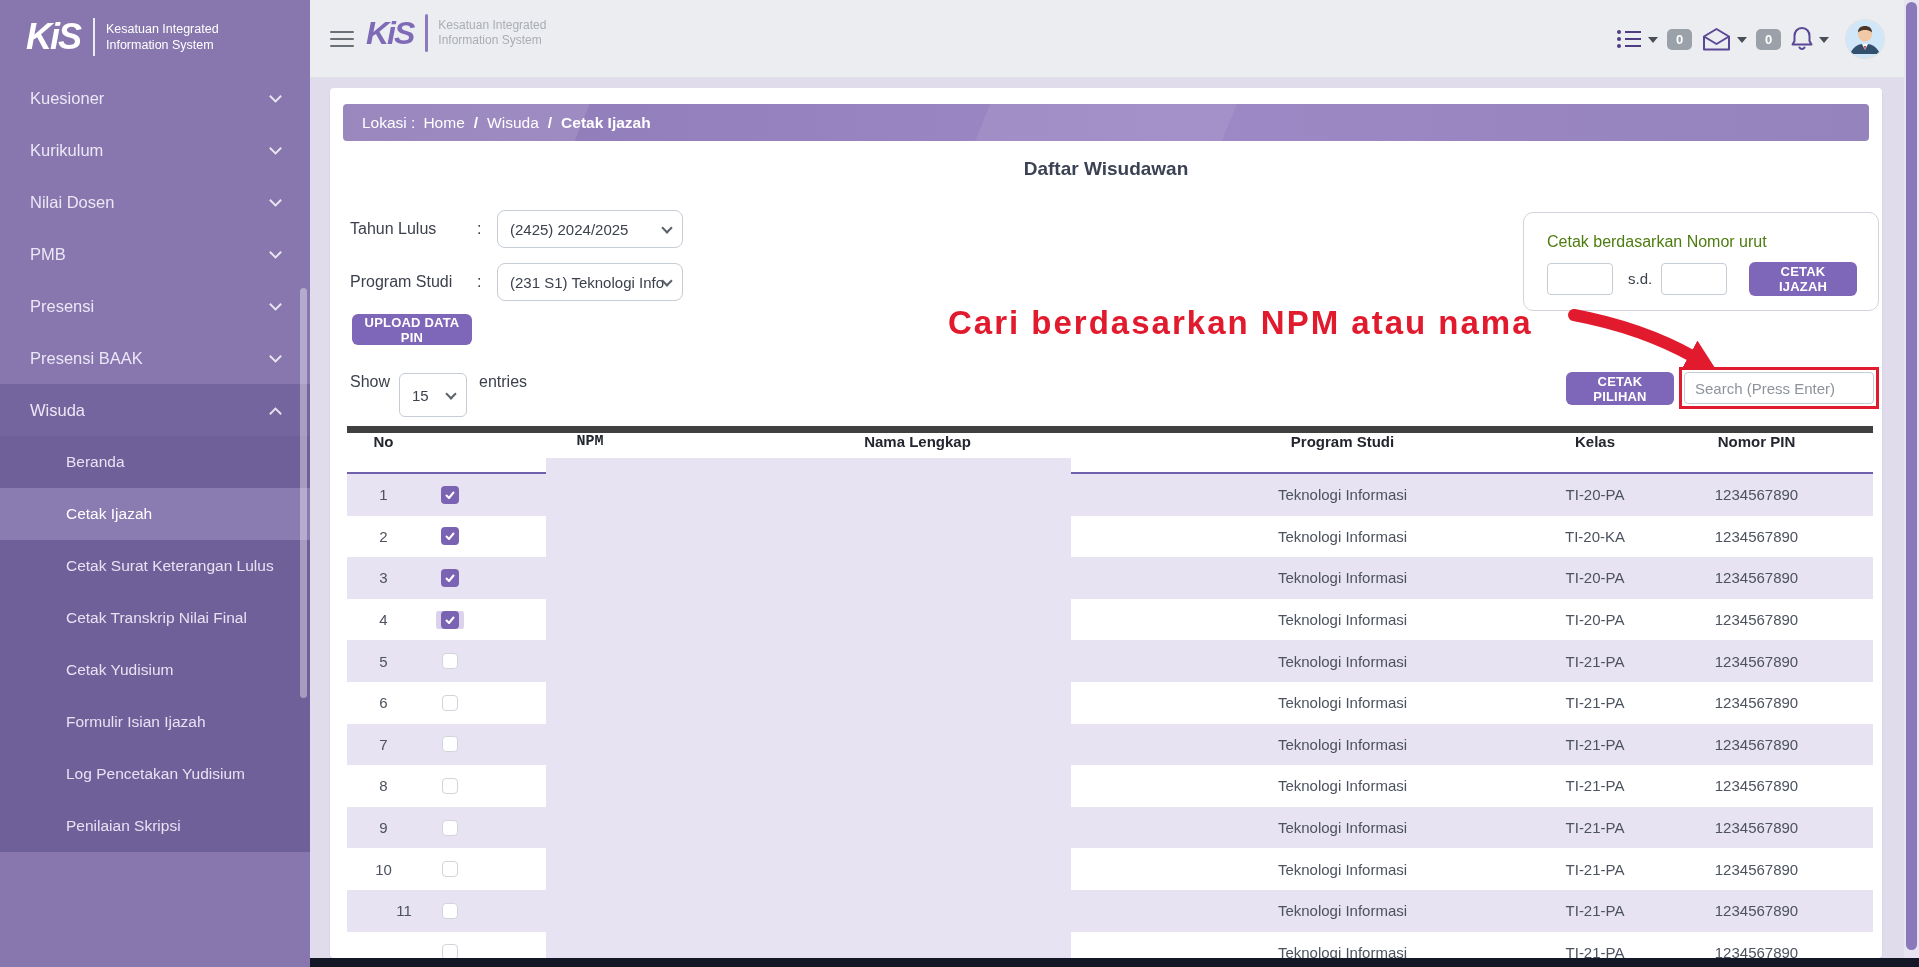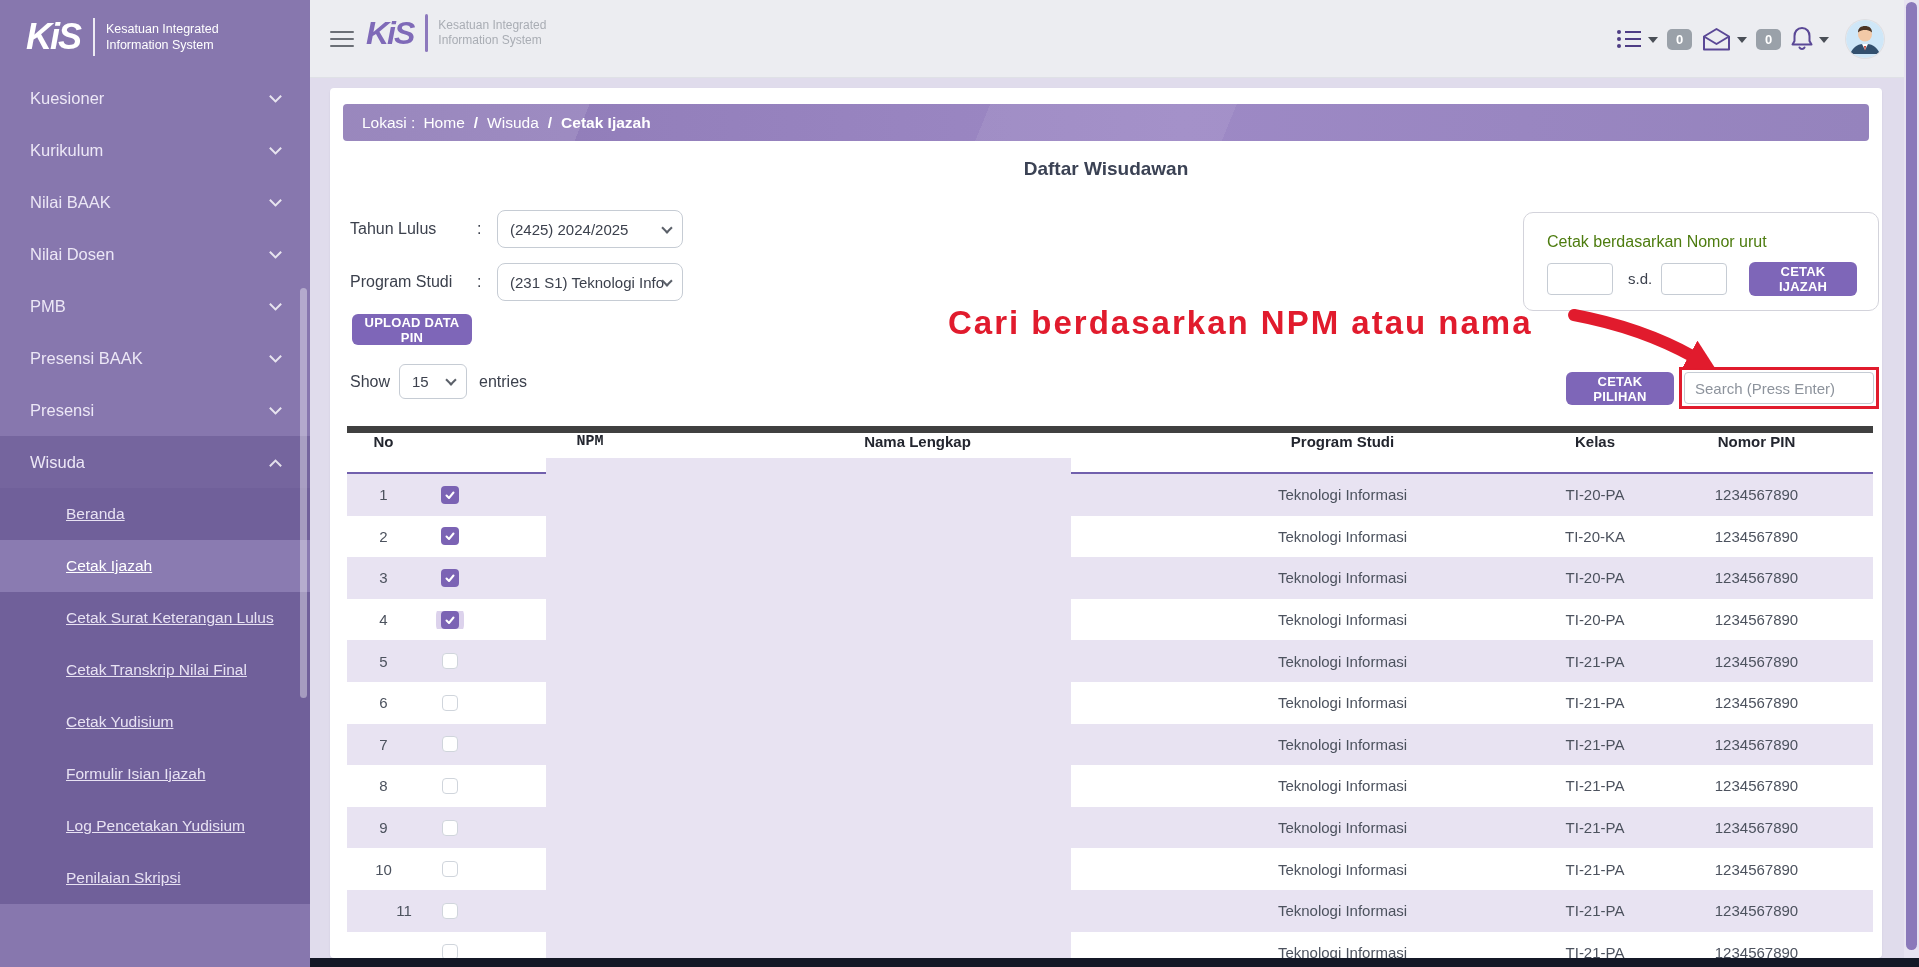--- a/index.html
+++ b/index.html
@@ -24,21 +24,21 @@
   .sidebar{position:absolute;left:0;top:0;width:310px;height:967px;background:#8777ae;overflow:hidden;}
   .slogo{display:flex;align-items:center;padding:16px 0 14px 26px;}
   .slogo .kis{font-weight:800;font-size:36px;color:#fff;letter-spacing:-2px;font-style:italic;}
   .slogo .bar{width:2px;height:38px;background:rgba(255,255,255,.85);margin:0 11px 0 13px;}
   .slogo .lines{font-size:12.5px;line-height:16px;color:#fff;}
   .nav-item{position:relative;height:52px;display:flex;align-items:center;padding:0 28px 0 30px;color:#ece7f6;font-size:16.5px;cursor:pointer;}
   .nav-item .chev{position:absolute;right:30px;width:9px;height:9px;border-right:2px solid rgba(255,255,255,.8);border-bottom:2px solid rgba(255,255,255,.8);transform:rotate(45deg);margin-top:-4px;}
   .nav-item .chev.up{transform:rotate(-135deg);margin-top:6px;}
   .nav-section{background:#70609a;}
   .nav-section .nav-item.parent{background:#75659e;}
-  .sub-item{height:52px;display:flex;align-items:center;padding-left:66px;color:#e8e2f3;font-size:15.5px;cursor:pointer;text-decoration:underline;}
+  .sub-item{height:52px;display:flex;align-items:center;padding-left:66px;color:#e8e2f3;font-size:15.5px;cursor:pointer;}
   .sub-item.active{background:#8a7bb1;color:#ffffff;}
   .side-scrollbar{position:absolute;left:300px;top:288px;width:7px;height:410px;background:rgba(255,255,255,.38);border-radius:4px;}
 
   
   .card{position:absolute;left:330px;top:88px;width:1552px;height:870px;background:#fff;border-radius:4px;box-shadow:0 1px 2px rgba(40,30,80,.08);}
   .breadcrumb{position:absolute;left:343px;top:104px;width:1526px;height:37px;border-radius:4px;display:flex;align-items:center;padding-left:19px;color:#fff;font-size:15.5px;
     background:linear-gradient(112deg, rgba(255,255,255,.10) 0 16%, rgba(255,255,255,0) 16% 42%, rgba(255,255,255,.07) 42% 58%, rgba(255,255,255,0) 58%),
                linear-gradient(90deg,#8e7ab6,#9d89c5 55%,#9583bd);}
   .breadcrumb .sep{margin:0 9px;font-weight:bold;}
   .breadcrumb .last{font-weight:bold;}
@@ -150,37 +150,33 @@
     <nav id="side-nav">
         <div class="nav-item">
           <span>Kuesioner</span>
           <span class="chev"></span>
         </div>
         <div class="nav-item">
           <span>Kurikulum</span>
           <span class="chev"></span>
         </div>
         <div class="nav-item">
-          <span>Nilai BAAK</span>
-          <span class="chev"></span>
-        </div>
-        <div class="nav-item">
           <span>Nilai Dosen</span>
           <span class="chev"></span>
         </div>
         <div class="nav-item">
           <span>PMB</span>
           <span class="chev"></span>
         </div>
         <div class="nav-item">
+          <span>Presensi</span>
+          <span class="chev"></span>
+        </div>
+        <div class="nav-item">
           <span>Presensi BAAK</span>
-          <span class="chev"></span>
-        </div>
-        <div class="nav-item">
-          <span>Presensi</span>
           <span class="chev"></span>
         </div>
         <div class="nav-section">
           <div class="nav-item parent">
             <span>Wisuda</span>
             <span class="chev up"></span>
           </div>
           <div class="sub-item">Beranda</div>
           <div class="sub-item active">Cetak Ijazah</div>
           <div class="sub-item">Cetak Surat Keterangan Lulus</div>
@@ -227,21 +223,21 @@
     <div class="ptitle">Cetak berdasarkan Nomor urut</div>
     <input style="left: 23px;" value="">
     <span class="sd">s.d.</span>
     <input style="left: 137px;" value="">
     <button class="btn" style="left:225px;top:49px;width:108px;height:34px;position:absolute;">CETAK IJAZAH</button>
   </div>
 
   <button class="btn" style="left:352px;top:314px;width:120px;height:31px;">UPLOAD DATA PIN</button>
 
   <div class="show-row-label" style="left:350px;top:373px;">Show</div>
-  <div class="select" style="left:399px;top:364px;width:68px;height:35px;border-radius:6px;">
+  <div class="select" style="left:399px;top:373px;width:68px;height:44px;border-radius:6px;">
     <span>15</span>
     <span class="schev"></span>
   </div>
   <div class="show-row-label" style="left:479px;top:373px;text-align:right;">entries</div>
 
   <button class="btn" style="left:1566px;top:372px;width:108px;height:33px;">CETAK PILIHAN</button>
 
   <input class="search-input" placeholder="Search (Press Enter)" style="">
   <div class="search-highlight"></div>
 

